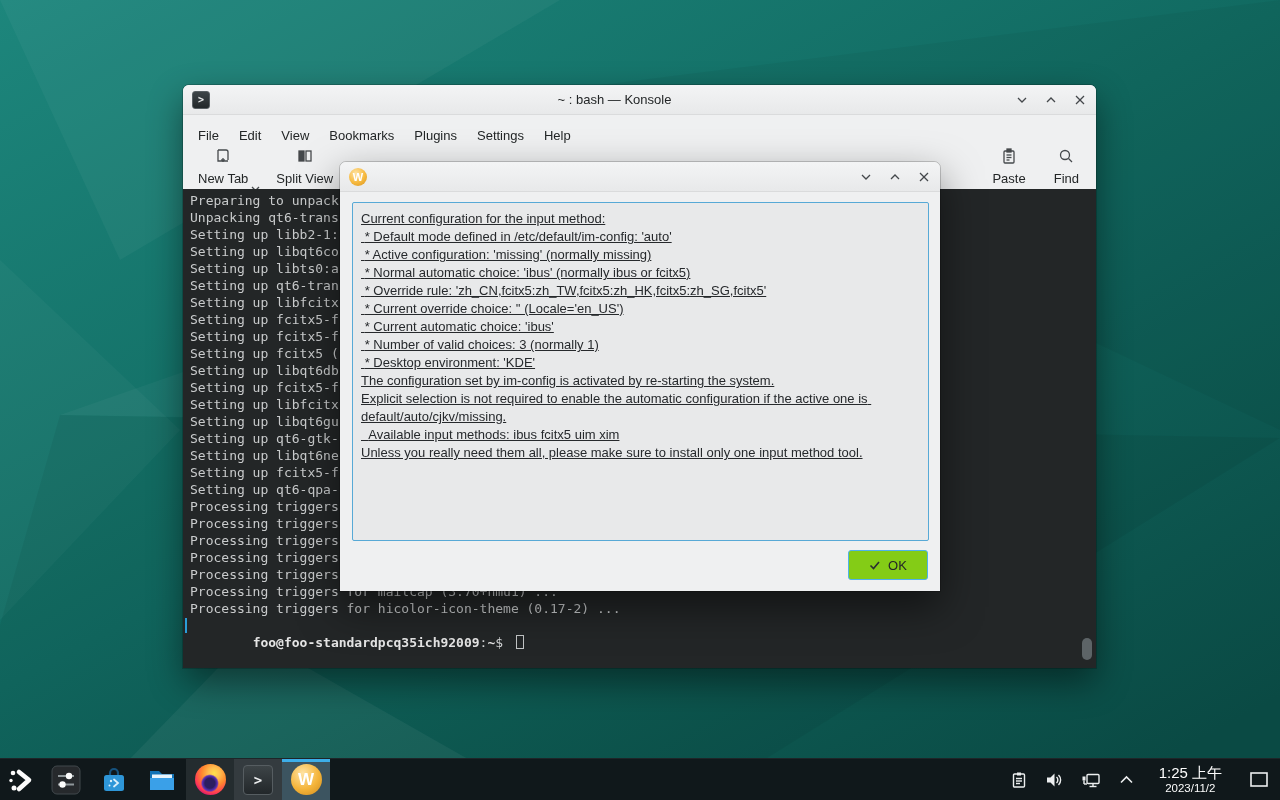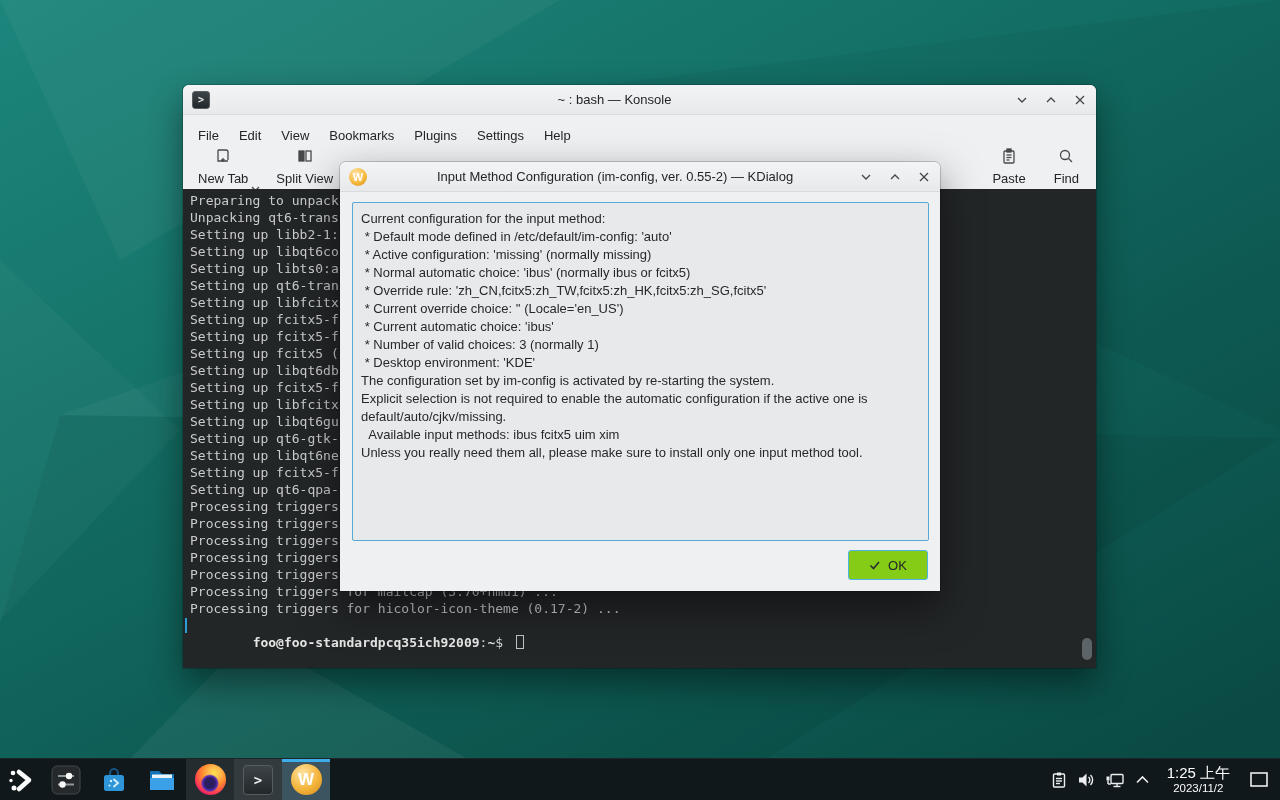--- a/index.html
+++ b/index.html
@@ -57,21 +57,21 @@
   .kdialog { left:340px; top:162px; width:600px; height:429px; z-index:10;
              box-shadow:0 16px 40px rgba(0,0,0,.5); }
   .w-orb { width:18px; height:18px; border-radius:50%;
            background:radial-gradient(circle at 38% 30%, #ffe3a3 0%, #f6b93e 55%, #d5901d 100%);
            color:#fff; font-weight:bold; font-size:11px; display:grid; place-items:center; }
   .dialog-body { position:relative; height:399px; }
   .text-frame { position:absolute; left:12px; top:10px; width:577px; height:339px;
                 background:#e8e9ea; border:1px solid #57a9d6; border-radius:2px;
                 padding:7px 8px; font-size:13px; line-height:18px; color:#26292c;
                 overflow:hidden; }
-  .dline { white-space:pre-wrap; }
+  .dline { white-space:pre-wrap;text-decoration:underline; }
   .ok-btn { position:absolute; right:12px; top:358px; height:30px; min-width:80px;
             display:inline-flex; align-items:center; justify-content:center; gap:7px;
             background:#84cc16; border:1px solid #4fb2ea; border-radius:3px;
             font-size:13px; color:#232627; font-family:inherit; cursor:pointer; padding:0 14px; }
   .ok-btn svg { stroke:#2a2e32; stroke-width:1.6; fill:none; }
 
   
   .panel { position:absolute; left:0; top:758px; width:1280px; height:42px;
            background:#10181b; border-top:1px solid rgba(255,255,255,.06);
            display:flex; align-items:center; z-index:30; }
@@ -84,21 +84,21 @@
                  background:linear-gradient(#3d4447,#22272a); border:1px solid #565d61;
                  color:#eceeef; font:bold 14px "DejaVu Sans Mono",monospace;
                  display:grid; place-items:center; }
   .firefox-orb { width:31px; height:31px; border-radius:50%;
       background:
         radial-gradient(circle at 48% 62%, #2b1e61 0 20%, #5a2fb8 30%, rgba(90,47,184,0) 36%),
         radial-gradient(circle at 62% 30%, #ffe14d 0%, #ffbd4f 20%, #ff8a2e 42%, #ff3b53 68%, #b5007f 88%, #730f8e 100%); }
   .w-orb-lg { width:31px; height:31px; border-radius:50%;
            background:radial-gradient(circle at 38% 30%, #ffe3a3 0%, #f4b43a 55%, #cf8a1c 100%);
            color:#fff; font-weight:bold; font-size:17px; display:grid; place-items:center; }
-  .tray { margin-left:auto; display:flex; align-items:center; gap:0; }
+  .tray { margin-left:auto; display:flex; align-items:center; gap:8px; }
   .tray-cell { width:28px; height:42px; display:grid; place-items:center; cursor:pointer; }
   .tray svg { stroke:#eceeef; fill:none; stroke-width:1.4; }
   .clock { text-align:center; color:#fcfcfc; margin:0 14px 0 10px; cursor:pointer; line-height:1.15; }
   .clock-time { font-size:15px; }
   .clock-date { font-size:11.5px; }
   .show-desktop { width:30px; height:42px; display:grid; place-items:center; margin-right:6px; cursor:pointer; }
 </style>
 </head>
 <body>
 
@@ -233,21 +233,20 @@
       </div>
       <div class="scroll-thumb"></div>
     </div>
   </div>
 
   <div class="window kdialog">
     <div class="titlebar">
       <span class="w-orb">
           <span>W</span>
         </span>
-      <span class="title">Input Method Configuration (im-config, ver. 0.55-2) — KDialog</span>
       <span class="winbtns">
         <button class="winbtn">
           <svg width="12" height="12">
               <polyline points="2,4 6,8 10,4"></polyline>
             </svg>
         </button>
         <button class="winbtn">
           <svg width="12" height="12">
               <polyline points="2,8 6,4 10,8"></polyline>
             </svg>

